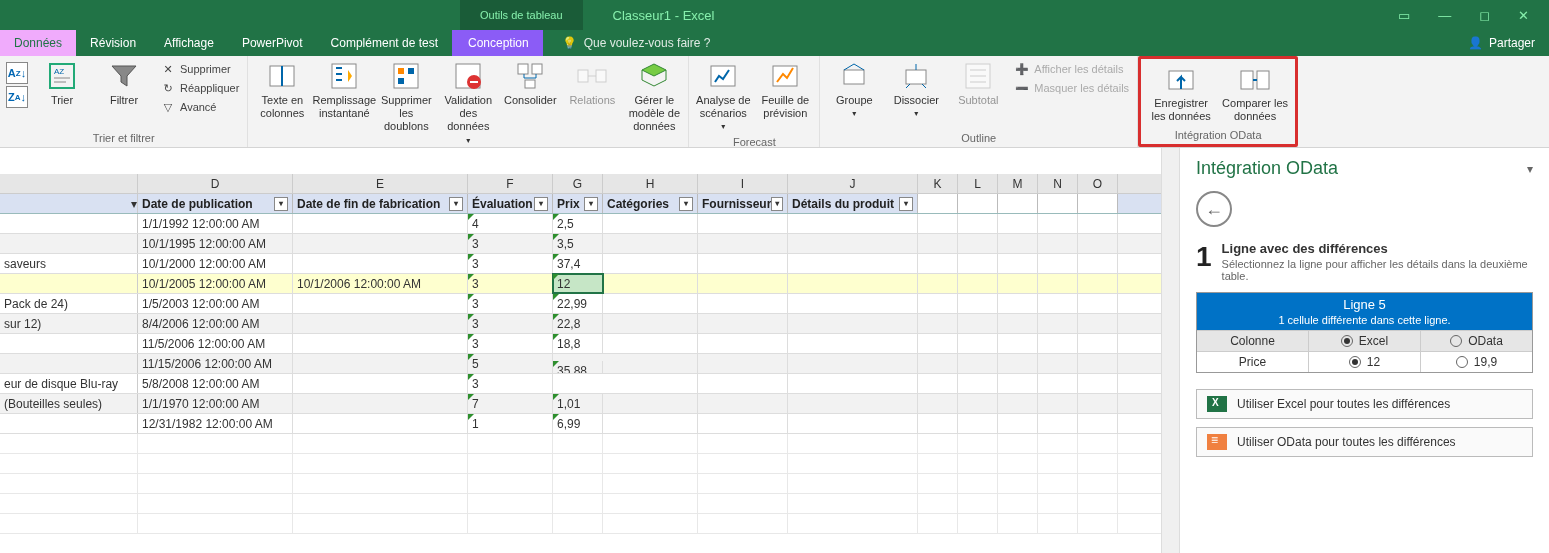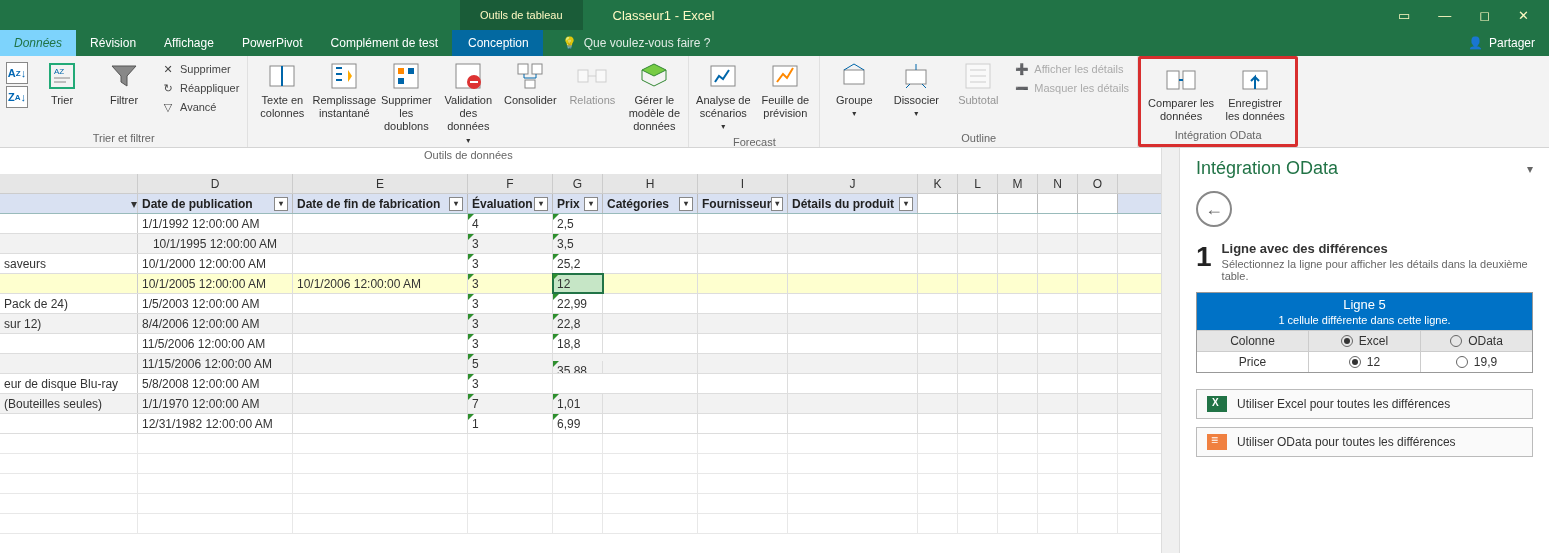--- a/index.html
+++ b/index.html
@@ -1,29 +1,29 @@
 <!DOCTYPE html>
 <html><head>
 <meta charset="utf-8">
 <style>
 * { margin: 0; padding: 0; box-sizing: border-box; font-family: "Segoe UI", Arial, sans-serif; }
 body { background: #fff; width: 1549px; height: 553px; overflow: hidden; font-size: 12px; color: #333; }
 
 
-.title-bar { height: 30px; background: #217346; display: flex; align-items: center; color: #fef9c3; }
+.title-bar { height: 30px; background: #217346; display: flex; align-items: center; color: #86efac; }
 .title-bar .tab-context { background: #1a5c38; padding: 0 20px; height: 30px; display: flex; align-items: center; font-size: 11px; margin-left: 460px; }
 .title-bar .doc-title { margin-left: 30px; font-size: 13px; }
 .title-bar .window-controls { margin-left: auto; display: flex; align-items: center; gap: 28px; padding-right: 20px; font-size: 13px; }
 .title-bar .window-controls span { cursor: pointer; }
 
 
 .ribbon-tabs { height: 26px; background: #217346; display: flex; align-items: stretch; color: #fff; }
 .ribbon-tabs .tab { padding: 0 14px; display: flex; align-items: center; font-size: 12px; cursor: pointer; }
-.ribbon-tabs .tab.active { background: #7dd3fc; color: #217346; font-style: italic; }
-.ribbon-tabs .tab.contextual { background: #0369a1; padding-left: 16px; }
+.ribbon-tabs .tab.active { background: #f0abfc; color: #217346; }
+.ribbon-tabs .tab.contextual { background: #8b5cf6; padding-left: 16px; }
 .ribbon-tabs .tell-me { margin-left: 20px; display: flex; align-items: center; gap: 6px; opacity: 0.85; font-size: 12px; }
 .ribbon-tabs .share { margin-left: auto; padding: 0 14px; display: flex; align-items: center; gap: 6px; font-size: 12px; }
 
 
 .ribbon { height: 92px; background: #f3f3f3; border-bottom: 1px solid #d4d4d4; display: flex; }
 .ribbon-group { border-right: 1px solid #e0e0e0; display: flex; flex-direction: column; padding: 2px 4px 0 4px; }
 .ribbon-group .items { display: flex; flex: 1; align-items: flex-start; gap: 2px; }
 .ribbon-group .label { text-align: center; font-size: 11px; color: #666; padding: 2px 0 3px; }
 .ribbon-group.highlighted { border: 3px solid #d82e2e; border-radius: 2px; }
 
@@ -235,21 +235,20 @@
       <div class="big-btn">
           <div class="ic">
             <svg class="ic32" viewBox="0 0 32 32">
               <path d="M16 4l12 6-12 6-12-6z" fill="#7c4" stroke="#383"></path>
               <path d="M4 10v10l12 6 12-6v-10" fill="none" stroke="#383"></path>
             </svg>
           </div>
           <span>Gérer le modèle de données</span>
         </div>
     </div>
-    <div class="label">Outils de données</div>
   </div>
 
   <div class="ribbon-group">
     <div class="items">
       <div class="big-btn">
           <div class="ic">
             <svg class="ic32" viewBox="0 0 32 32">
               <rect x="4" y="6" width="24" height="20" fill="#fff" stroke="#888"></rect>
               <path d="M8 22l4-6 4 3 6-9" stroke="#06a" fill="none" stroke-width="2"></path>
             </svg>
@@ -313,35 +312,35 @@
       </div>
     </div>
     <div class="label">Outline</div>
   </div>
 
   <div class="ribbon-group highlighted">
     <div class="items">
       <div class="big-btn" style="width:72px">
           <div class="ic">
             <svg class="ic32" viewBox="0 0 32 32">
+              <rect x="4" y="8" width="24" height="18" fill="#fff" stroke="#888"></rect>
+              <path d="M16 26V14l-4 4M16 14l4 4" stroke="#06a" fill="none" stroke-width="2"></path>
+            </svg>
+          </div>
+          <span>Enregistrer les données</span>
+        </div>
+      <div class="big-btn" style="width:72px">
+          <div class="ic">
+            <svg class="ic32" viewBox="0 0 32 32">
               <rect x="2" y="8" width="12" height="18" fill="#fff" stroke="#888"></rect>
               <rect x="18" y="8" width="12" height="18" fill="#fff" stroke="#888"></rect>
               <path d="M14 17h4" stroke="#06a" stroke-width="2"></path>
             </svg>
           </div>
           <span>Comparer les données</span>
-        </div>
-      <div class="big-btn" style="width:72px">
-          <div class="ic">
-            <svg class="ic32" viewBox="0 0 32 32">
-              <rect x="4" y="8" width="24" height="18" fill="#fff" stroke="#888"></rect>
-              <path d="M16 26V14l-4 4M16 14l4 4" stroke="#06a" fill="none" stroke-width="2"></path>
-            </svg>
-          </div>
-          <span>Enregistrer les données</span>
         </div>
     </div>
     <div class="label">Intégration OData</div>
   </div>
 
 </div>
 
 <div class="sheet-area">
   <div class="sheet">
     <div class="col-headers">
@@ -412,39 +411,39 @@
           <div class="cell" style="width: 90px;"></div>
           <div class="cell" style="width: 130px;"></div>
           <div class="cell" style="width: 40px;"></div>
           <div class="cell" style="width: 40px;"></div>
           <div class="cell" style="width: 40px;"></div>
           <div class="cell" style="width: 40px;"></div>
           <div class="cell" style="width: 40px;"></div>
         </div>
         <div class="data-row alt">
           <div class="row-stub cell" style="width: 138px;"></div>
-          <div class="cell" style="width: 155px; text-align: center;">10/1/1995 12:00:00 AM</div>
+          <div class="cell" style="width: 155px;">10/1/1995 12:00:00 AM</div>
           <div class="cell" style="width: 175px;"></div>
           <div class="cell num" style="width: 85px;">3</div>
           <div class="cell num" style="width: 50px;">3,5</div>
           <div class="cell" style="width: 95px;"></div>
           <div class="cell" style="width: 90px;"></div>
           <div class="cell" style="width: 130px;"></div>
           <div class="cell" style="width: 40px;"></div>
           <div class="cell" style="width: 40px;"></div>
           <div class="cell" style="width: 40px;"></div>
           <div class="cell" style="width: 40px;"></div>
           <div class="cell" style="width: 40px;"></div>
         </div>
         <div class="data-row">
           <div class="row-stub cell" style="width: 138px;">saveurs</div>
           <div class="cell" style="width: 155px;">10/1/2000 12:00:00 AM</div>
           <div class="cell" style="width: 175px;"></div>
           <div class="cell num" style="width: 85px;">3</div>
-          <div class="cell num" style="width: 50px;">25,2</div>
+          <div class="cell num" style="width: 50px;">37,4</div>
           <div class="cell" style="width: 95px;"></div>
           <div class="cell" style="width: 90px;"></div>
           <div class="cell" style="width: 130px;"></div>
           <div class="cell" style="width: 40px;"></div>
           <div class="cell" style="width: 40px;"></div>
           <div class="cell" style="width: 40px;"></div>
           <div class="cell" style="width: 40px;"></div>
           <div class="cell" style="width: 40px;"></div>
         </div>
         <div class="data-row alt sel">

